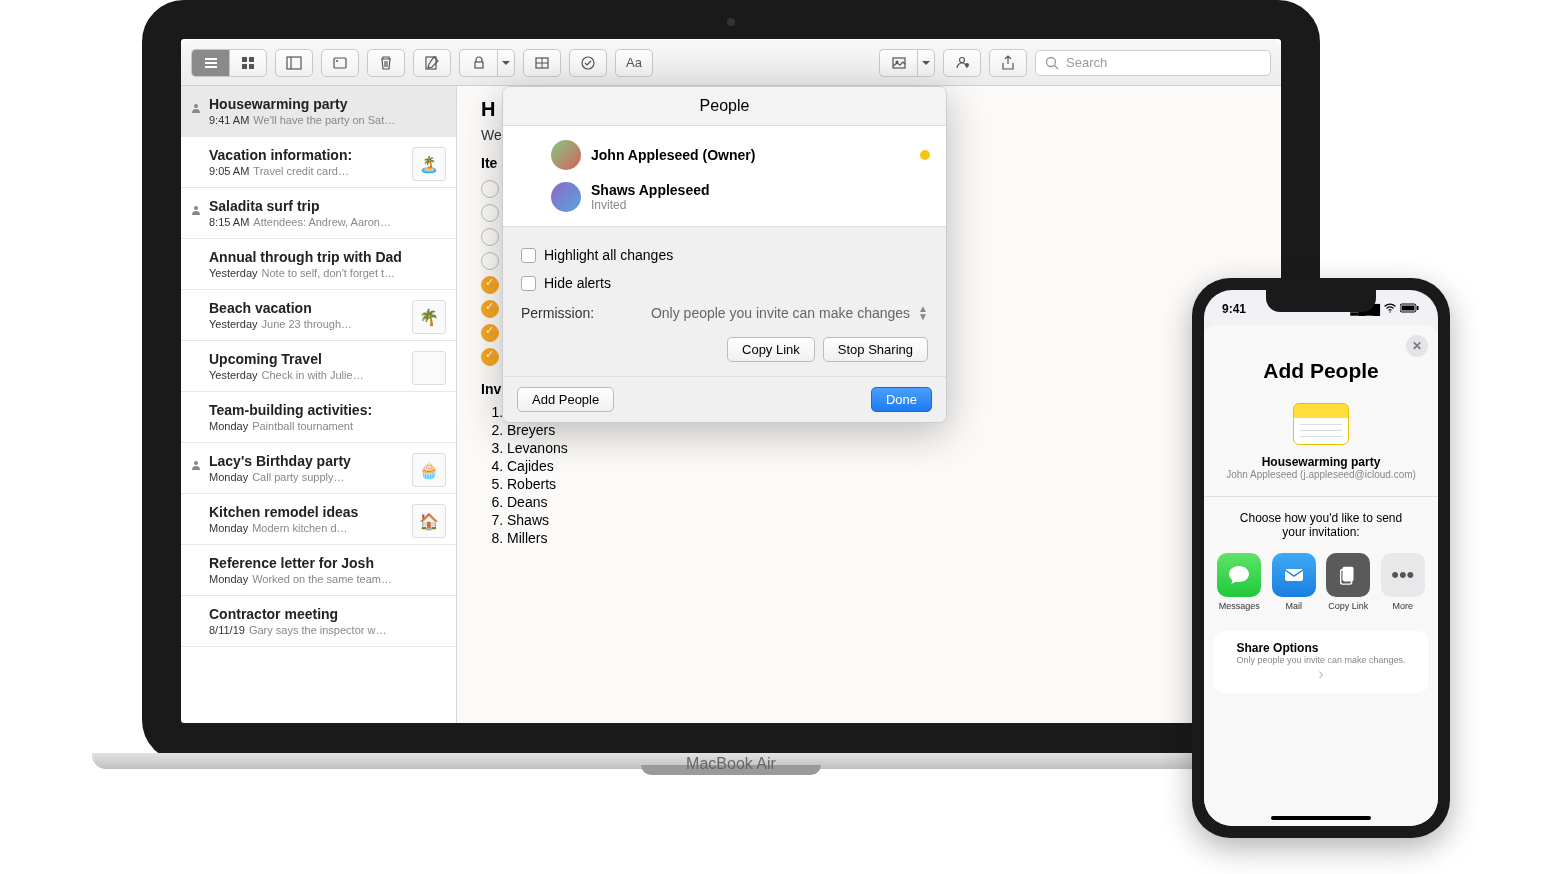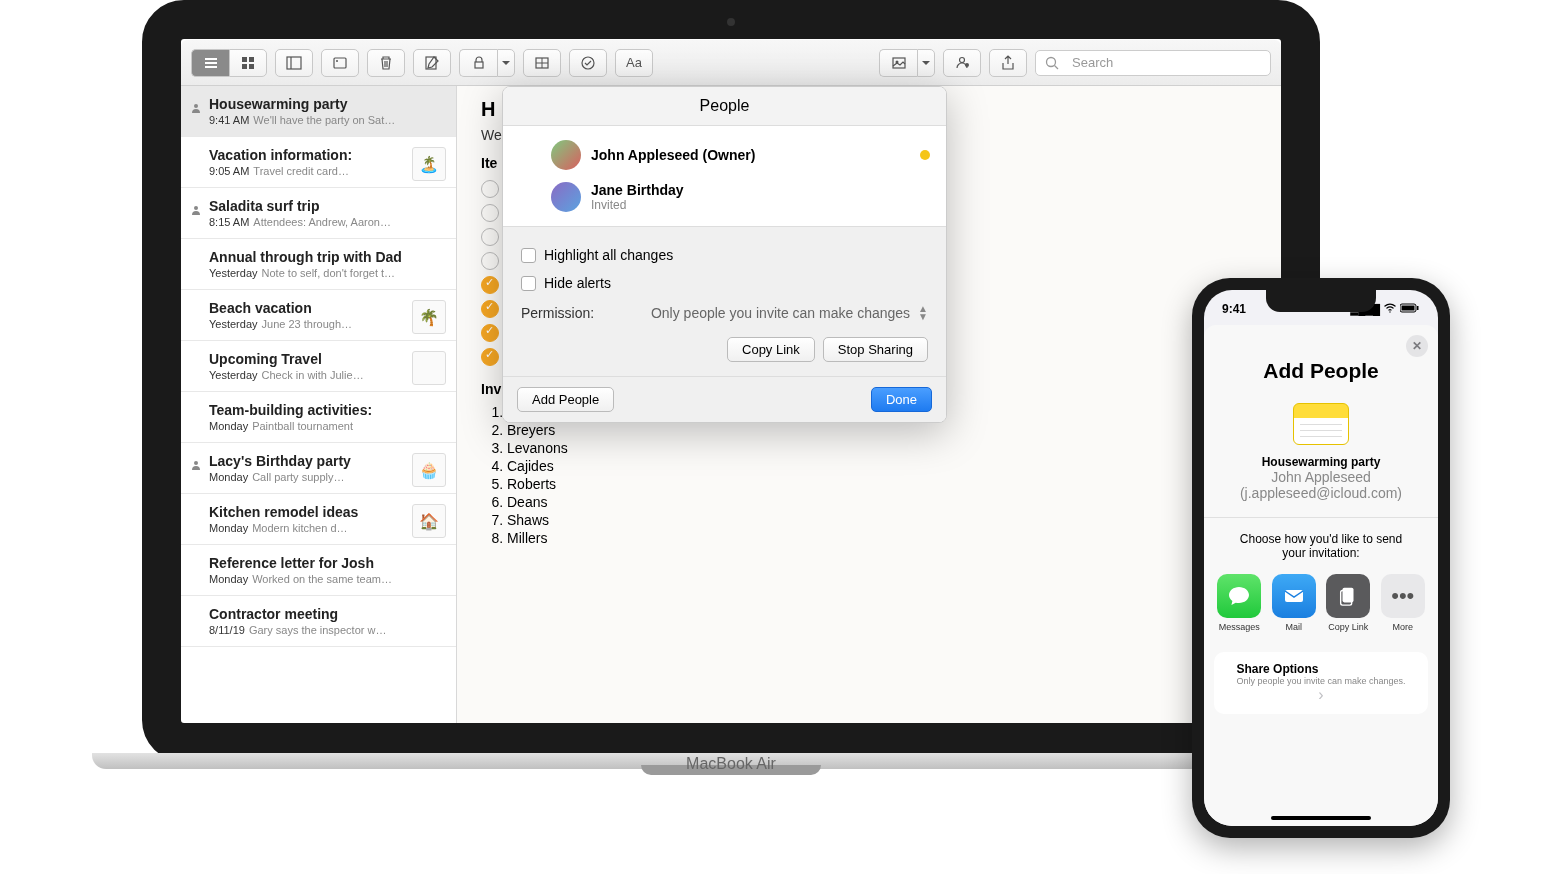--- a/index.html
+++ b/index.html
@@ -16,21 +16,21 @@
 
 
 .toolbar { height: 46px; background: linear-gradient(#f7f7f7,#ececec); border-bottom: 1px solid #d0d0d0; display: flex; align-items: center; padding: 0 10px; gap: 8px; }
 .btn-group { display: flex; gap: 0; }
 .tbtn { height: 28px; min-width: 38px; background: linear-gradient(#fdfdfd,#f1f1f1); border: 1px solid #c8c8c8; border-radius: 5px; display: flex; align-items: center; justify-content: center; cursor: pointer; color: #555; }
 .btn-group .tbtn { border-radius: 0; border-right: none; }
 .btn-group .tbtn:first-child { border-radius: 5px 0 0 5px; }
 .btn-group .tbtn:last-child { border-radius: 0 5px 5px 0; border-right: 1px solid #c8c8c8; }
 .tbtn.active { background: #8a8a8a; color: #fff; }
 .toolbar-spacer { flex: 1; }
-.search-field { width: 236px; height: 26px; background: #fff; border: 1px solid #ccc; border-radius: 5px; display: flex; align-items: center; padding: 0 8px; gap: 12px; color: #999; font-size: 13px; }
+.search-field { width: 236px; height: 26px; background: #fff; border: 1px solid #ccc; border-radius: 5px; display: flex; align-items: center; padding: 0 8px; gap: 6px; color: #999; font-size: 13px; }
 
 
 .main { display: flex; height: calc(100% - 46px); }
 .sidebar { width: 276px; background: #fff; border-right: 1px solid #d8d8d8; overflow: hidden; }
 .note-item { padding: 10px 14px 10px 28px; border-bottom: 1px solid #e8e8e8; cursor: pointer; position: relative; }
 .note-item.selected { background: #e9e9e9; }
 .note-title { font-weight: 600; font-size: 14px; color: #222; margin-bottom: 2px; }
 .note-meta { font-size: 11px; color: #333; }
 .note-meta .time { color: #333; }
 .note-meta .preview { color: #888; margin-left: 4px; }
@@ -79,21 +79,21 @@
 .iphone-screen { width: 100%; height: 100%; background: #f2f2f6; border-radius: 28px; overflow: hidden; position: relative; }
 .notch { position: absolute; top: 0; left: 50%; transform: translateX(-50%); width: 110px; height: 22px; background: #1a1a1a; border-radius: 0 0 14px 14px; z-index: 10; }
 .statusbar { height: 38px; display: flex; justify-content: space-between; align-items: center; padding: 0 18px; font-size: 12px; font-weight: 600; }
 .status-icons { display: flex; gap: 4px; align-items: center; font-size: 10px; }
 .sheet { position: absolute; top: 35px; left: 0; right: 0; bottom: 0; background: #f8f8f8; border-radius: 12px 12px 0 0; }
 .sheet-close { position: absolute; right: 10px; top: 10px; width: 22px; height: 22px; background: #e4e4e6; border-radius: 50%; display: flex; align-items: center; justify-content: center; color: #7a7a7e; font-size: 12px; font-weight: 700; }
 .sheet-title { text-align: center; font-size: 21px; font-weight: 700; padding: 34px 0 14px; }
 .note-icon { width: 56px; height: 42px; background: linear-gradient(#ffdd3a 35%, #fff 35%); border: 1px solid #e6c200; border-radius: 6px; margin: 6px auto 10px; position: relative; }
 .note-icon::after { content: ""; position: absolute; left: 6px; right: 6px; top: 20px; height: 1px; background: #ddd; box-shadow: 0 6px 0 #ddd, 0 12px 0 #ddd; }
 .sheet-note-title { text-align: center; font-size: 12px; font-weight: 600; }
-.sheet-note-sub { text-align: center; font-size: 14px; color: #888; margin-bottom: 16px; }
+.sheet-note-sub { text-align: center; font-size: 10px; color: #888; margin-bottom: 16px; }
 .sheet-divider { height: 1px; background: #e0e0e0; margin: 0 0 14px; }
 .sheet-prompt { text-align: center; font-size: 12px; padding: 0 24px 14px; }
 .share-row { display: flex; justify-content: space-around; padding: 0 8px 14px; }
 .share-item { text-align: center; width: 56px; }
 .share-icon { width: 44px; height: 44px; border-radius: 10px; margin: 0 auto 4px; display: flex; align-items: center; justify-content: center; color: #fff; font-size: 22px; }
 .share-label { font-size: 9px; color: #333; }
 .ic-messages { background: linear-gradient(#5fe36a,#20c93b); }
 .ic-mail { background: linear-gradient(#3ea9f5,#1a7fe0); }
 .ic-copy { background: #5a5a5c; }
 .ic-more { background: #e8e8ea; color: #555; }
@@ -330,21 +330,21 @@
           <div class="person">
             <div class="avatar" style="background:linear-gradient(135deg,#7fc97f,#d95f5f)"></div>
             <div class="person-info">
               <div class="person-name">John Appleseed (Owner)</div>
             </div>
             <div class="person-dot"></div>
           </div>
           <div class="person">
             <div class="avatar" style="background:linear-gradient(135deg,#8a6bc4,#5ba3e0)"></div>
             <div class="person-info">
-              <div class="person-name">Jane Birthday</div>
+              <div class="person-name">Shaws Appleseed</div>
               <div class="person-status">Invited</div>
             </div>
           </div>
         </div>
       <div class="popover-options">
         <div class="opt-row">
           <div class="checkbox"></div>
           <span>Highlight all changes</span>
         </div>
         <div class="opt-row">

